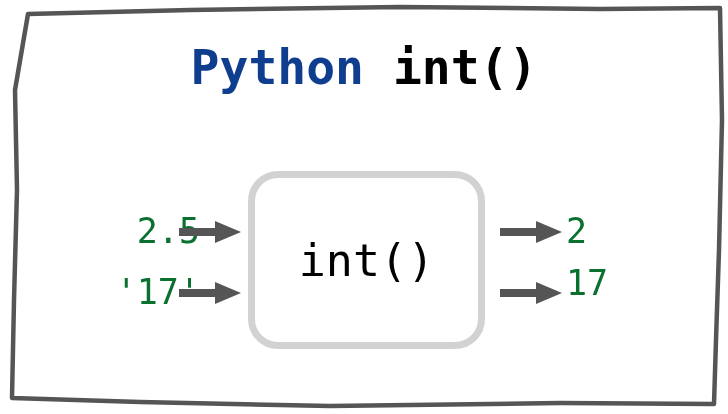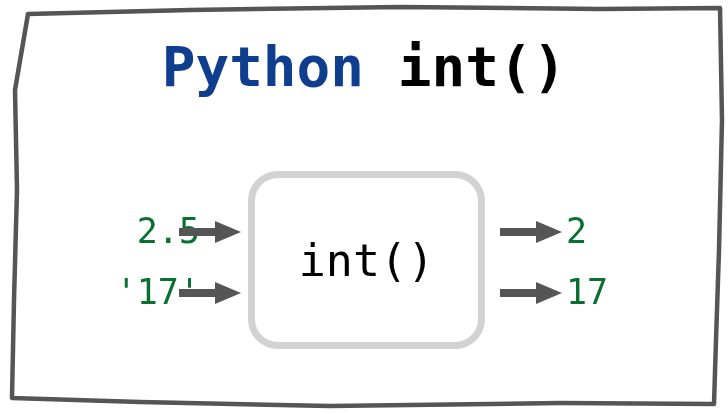--- a/index.html
+++ b/index.html
@@ -31,21 +31,21 @@
   }
 
   
   #title {
     position: absolute;
     left: 0;
     top: 36px;
     width: 728px;
     text-align: center;
     font-family: "DejaVu Sans Mono", monospace;
-    font-size: 56px;
+    font-size: 48px;
     line-height: 62px;
     letter-spacing: 0px;
     white-space: pre;
   }
   #title .tw-python {
     font-weight: bold;
     color: #103e8f;
   }
   #title .tw-func {
     font-weight: bold;
@@ -83,21 +83,21 @@
     line-height: 35px;
     color: #0a7030;
     white-space: pre;
   }
   .in-label  { text-align: right; }
   .out-label { text-align: left; }
 
   #input-0  { left: 40px;  top: 214px; width: 160px; }
   #input-1  { left: 40px;  top: 275px; width: 160px; }
   #output-0 { left: 566px; top: 214px; width: 130px; }
-  #output-1 { left: 566px; top: 275px; width: 130px; }
+  #output-1 { left: 566px; top: 266px; width: 130px; }
 
   
   .arrow {
     position: absolute;
     height: 26px;
   }
   #arrow-in-0  { left: 179px; top: 219px; width: 62px; }
   #arrow-in-1  { left: 179px; top: 280px; width: 62px; }
   #arrow-out-0 { left: 500px; top: 219px; width: 62px; }
   #arrow-out-1 { left: 500px; top: 280px; width: 62px; }

